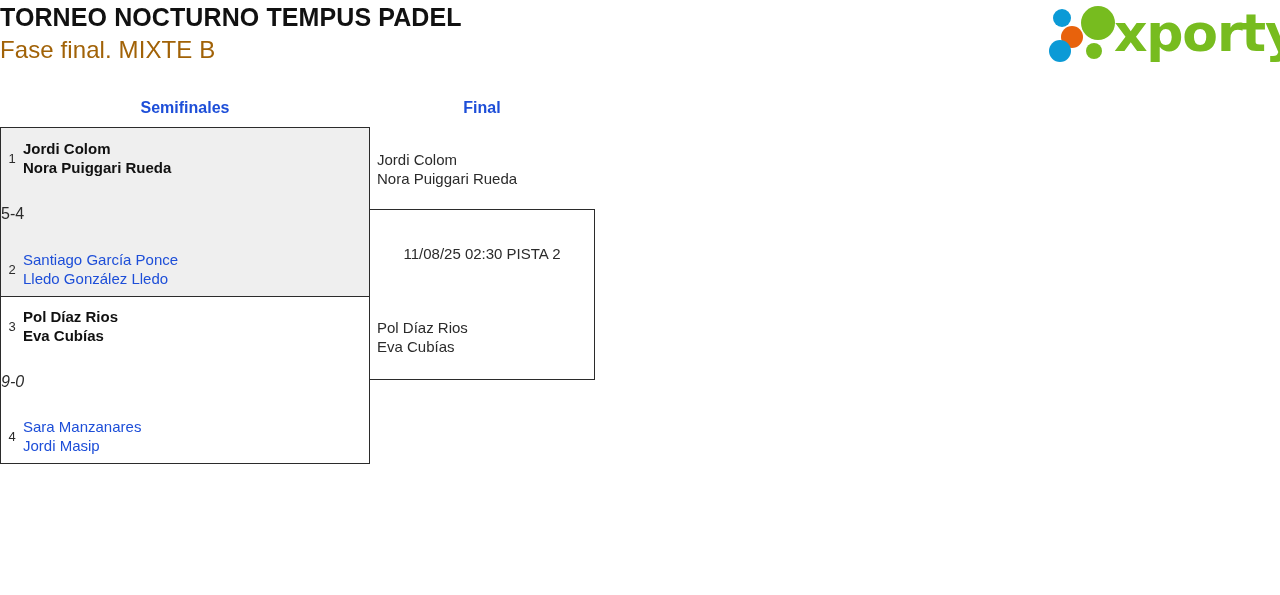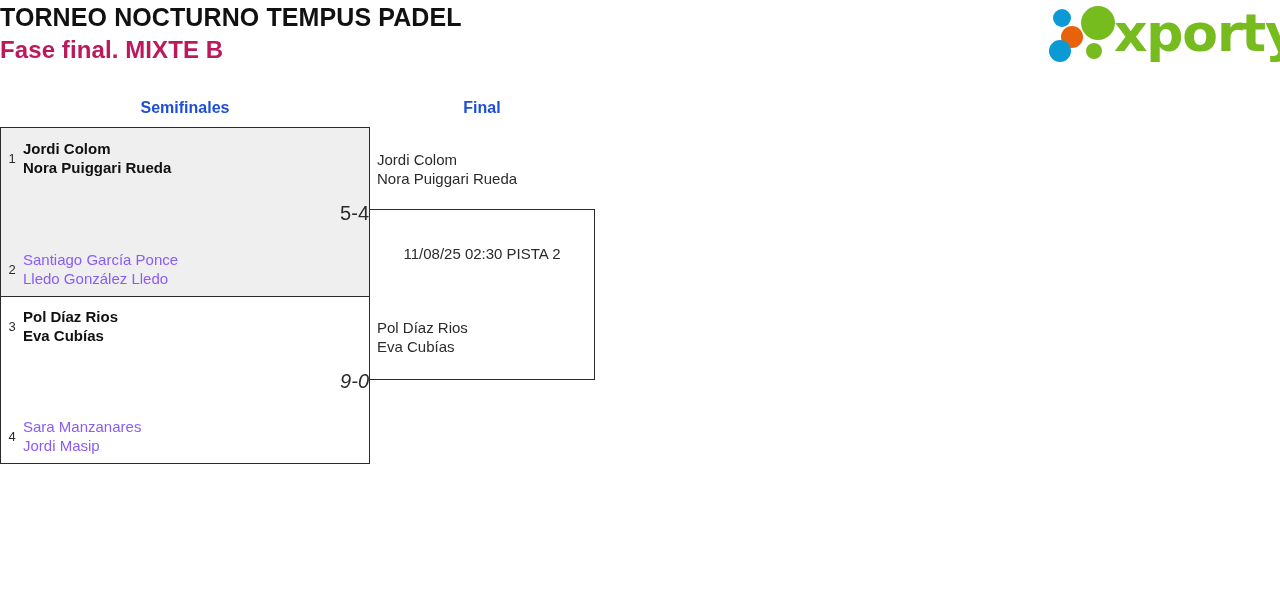--- a/index.html
+++ b/index.html
@@ -30,24 +30,24 @@
     line-height: 30px;
     letter-spacing: 0.1px;
     color: #111111;
     white-space: nowrap;
   }
   .page-subtitle {
     position: absolute;
     left: 0px;
     top: 35px;
     font-size: 24px;
-    font-weight: bold;
+    font-weight: normal;
     line-height: 29px;
     letter-spacing: 0.1px;
-    color: #be185d;
+    color: #a16207;
     white-space: nowrap;
   }
 
   
   .logo {
     position: absolute;
     right: 6px;
     top: 4px;
     width: 228px;
     height: 58px;
@@ -106,38 +106,38 @@
     color: #2b2b2b;
   }
   .players {
     display: flex;
     flex-direction: column;
     justify-content: center;
   }
   .player {
     font-size: 15px;
     line-height: 19px;
-    color: #8b5cf6;
+    color: #1d4ed8;
     white-space: nowrap;
   }
   .team.winner .player { font-weight: bold; color: #111111; }
 
   
   #sf-0 .team-top    { left: 0px; top: 11px; }
   #sf-0 .team-bottom { left: 0px; top: 122px; }
   
   #sf-1 .team-top    { left: 0px; top: 10px; }
   #sf-1 .team-bottom { left: 0px; top: 120px; }
 
   .score {
     position: absolute;
-    font-size: 20px;
-    line-height: 19px;
-    color: #2b2b2b;
-    text-align: right;
+    font-size: 16px;
+    line-height: 19px;
+    color: #2b2b2b;
+    text-align: left;
     white-space: nowrap;
   }
   #sf-0 .score { left: 0px; top: 76px; width: 368px; }
   #sf-1 .score { left: 0px; top: 75px; width: 368px; font-style: italic; }
 
   
   .final-team {
     position: absolute;
     display: flex;
     flex-direction: column;

